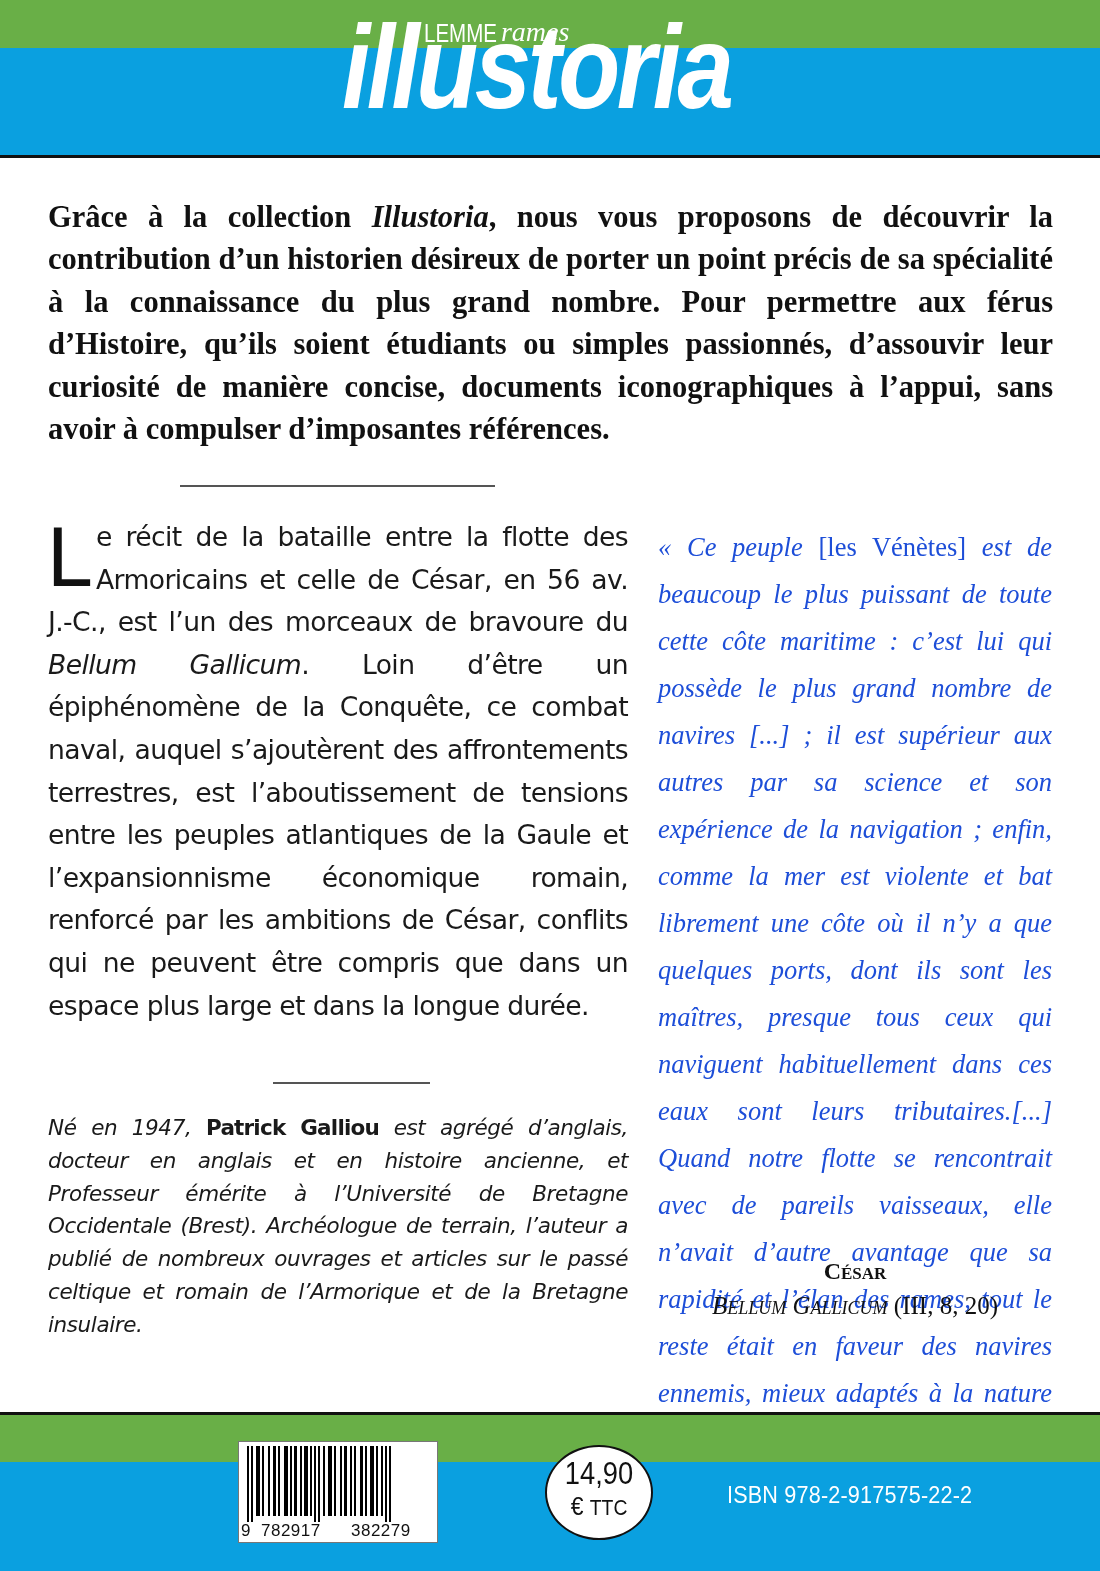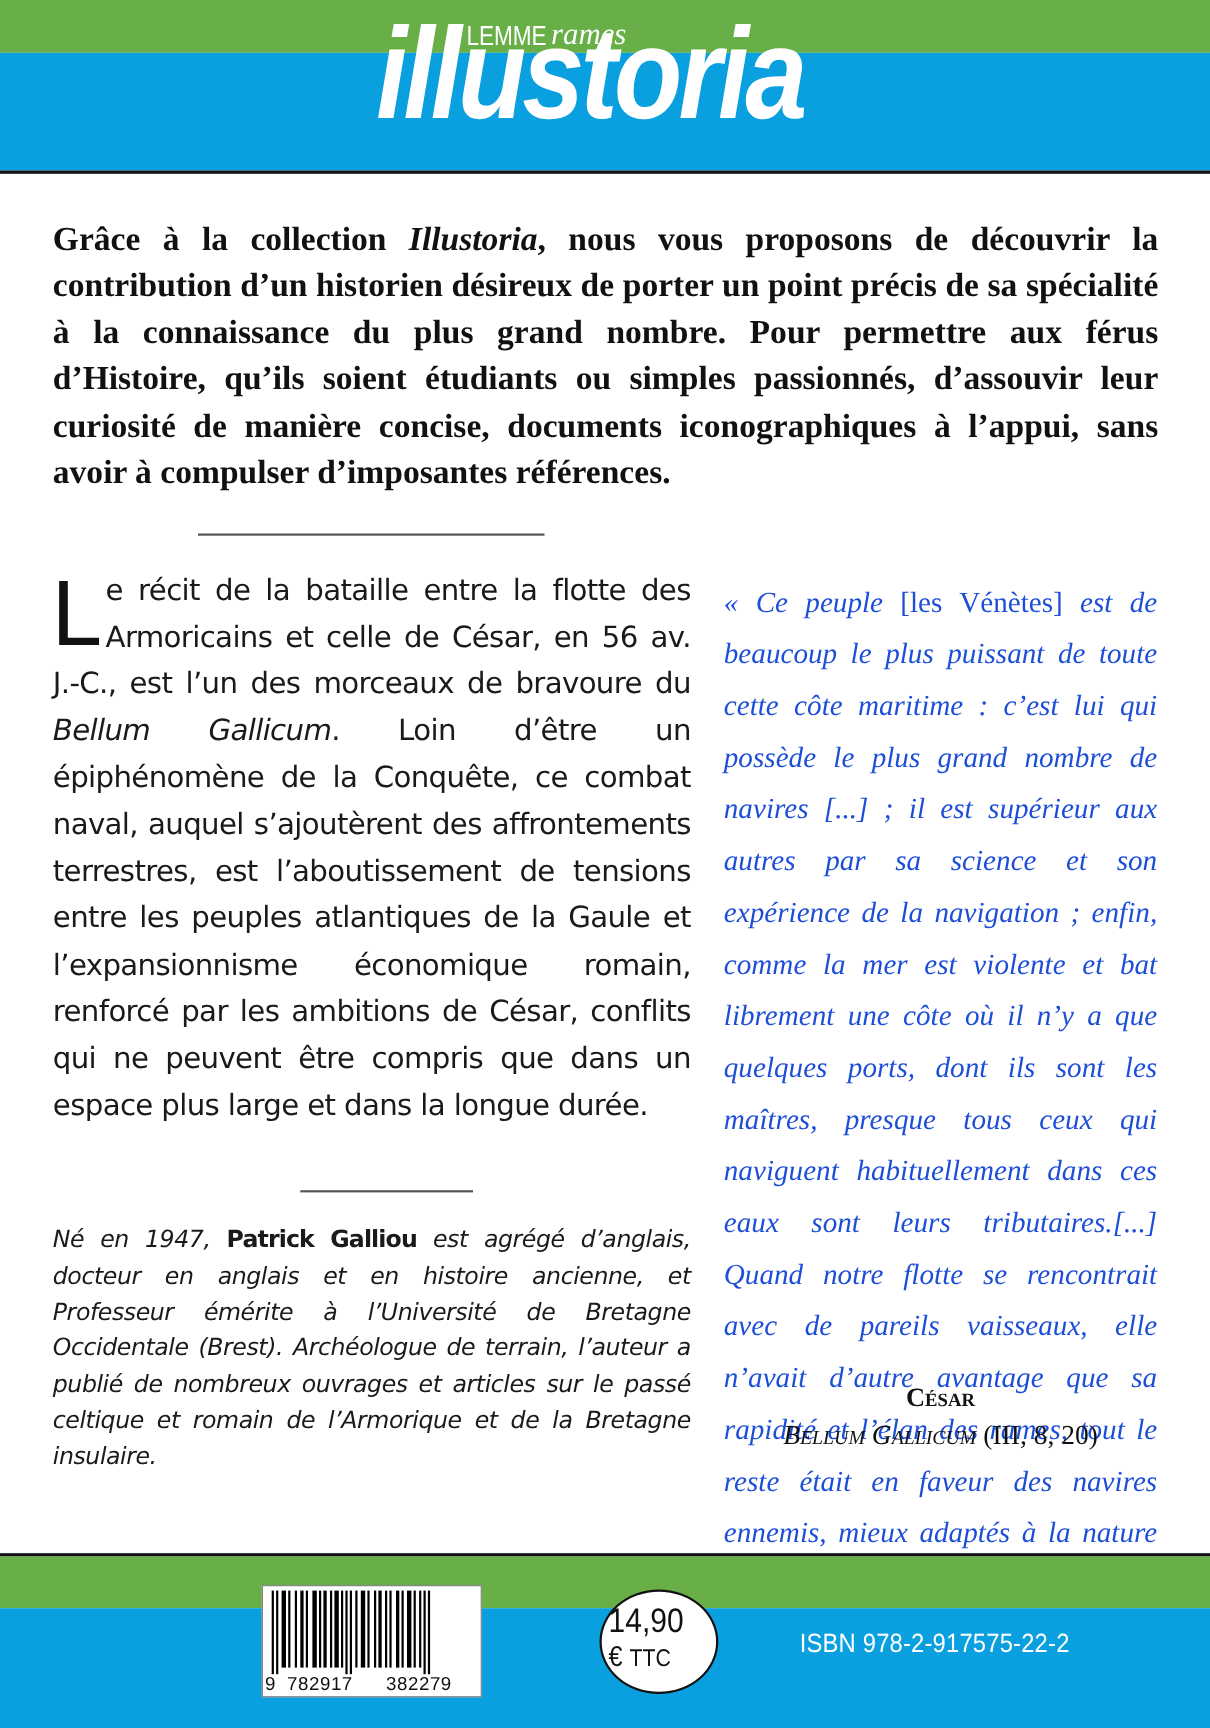--- a/index.html
+++ b/index.html
@@ -57,21 +57,21 @@
   .bar.long { height: 92px; }
   .bars .gap { height: 70px; }
   .bc-digits { position: absolute; left: 2px; bottom: 2px; width: 196px; font-family: "Liberation Sans", sans-serif;
                font-size: 17px; line-height: 18px; color: #111; display: flex; }
   .bc-digits span { background: #fff; }
   .bc-d1 { width: 14px; }
   .bc-d2 { margin-left: 6px; width: 82px; letter-spacing: 0.5px; }
   .bc-d3 { margin-left: 8px; letter-spacing: 0.5px; }
 
   .price { position: absolute; left: 545px; top: 1445px; width: 108px; height: 95px; background: #fff; border: 2px solid #111;
-           border-radius: 50%; font-family: "Liberation Sans", sans-serif; color: #111; }
+           border-radius: 50%; text-align: center; font-family: "Liberation Sans", sans-serif; color: #111; }
   .price-amount { display: block; margin-top: 10px; font-size: 31px; line-height: 34px; transform: scaleX(0.88); }
   .price-unit { display: block; font-size: 26px; line-height: 30px; transform: scaleX(0.88); }
   .price-unit small { font-size: 22px; }
 
   .isbn { position: absolute; left: 727px; top: 1481px; font-family: "Liberation Sans", sans-serif; font-size: 24px;
           color: #fff; transform: scaleX(0.9); transform-origin: left top; letter-spacing: 0.2px; }
 </style>
 </head>
 <body>
 

